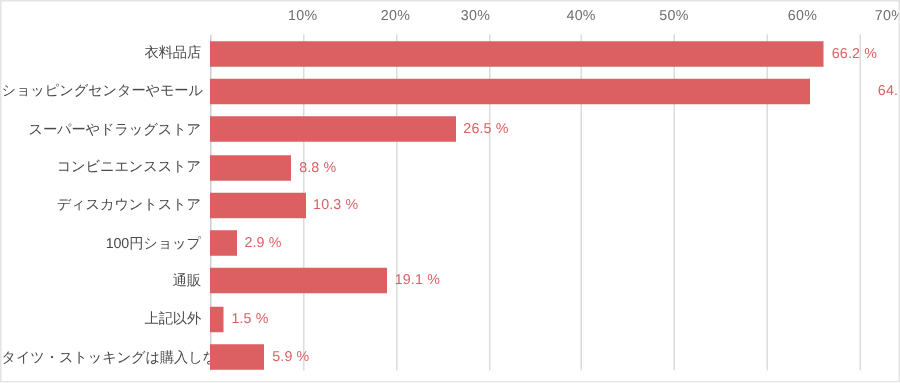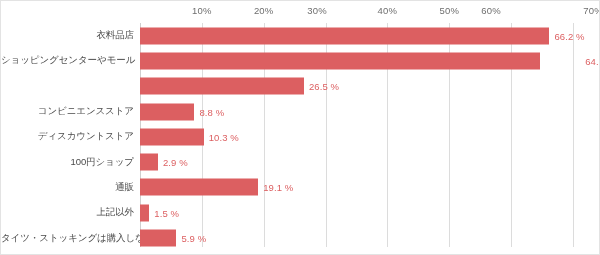--- a/index.html
+++ b/index.html
@@ -103,21 +103,21 @@
 <body>
 
 <div id="chart-root">
 
   <div class="axis-row">
       <div class="tick-label" style="left: 200.857px;">10%</div>
       <div class="tick-label" style="left: 262.714px;">20%</div>
       <div class="tick-label" style="left: 316px;">30%</div>
       <div class="tick-label" style="left: 386.429px;">40%</div>
       <div class="tick-label" style="left: 448.286px; text-align: right;">50%</div>
-      <div class="tick-label" style="left: 490px; text-align: center;">60%</div>
+      <div class="tick-label" style="left: 534px; text-align: center;">60%</div>
       <div class="tick-label" style="left: 592px;">70%</div>
     </div>
 
   <div class="plot">
       <div class="gridline baseline" style="left: 0px;"></div>
       <div class="gridline" style="left: 61.8571px;"></div>
       <div class="gridline" style="left: 123.714px;"></div>
       <div class="gridline" style="left: 185.571px;"></div>
       <div class="gridline" style="left: 247.429px;"></div>
       <div class="gridline" style="left: 309.286px;"></div>
@@ -130,20 +130,21 @@
         <div class="cat-label">衣料品店</div>
         <div class="bar" style="width: 409.494px; background: rgb(220, 95, 97);"></div>
         <div class="val-label" style="left: 553.494px; color: rgb(220, 95, 97);">66.2 %</div>
       </div>
       <div class="row" style="top: 47.3px;">
         <div class="cat-label">ショッピングセンターやモール</div>
         <div class="bar" style="width: 400.216px; background: rgb(220, 95, 97);"></div>
         <div class="val-label" style="left: 544.216px; color: rgb(220, 95, 97); margin-left: 40px;">64.7 %</div>
       </div>
       <div class="row" style="top: 72.6px;">
+        <div class="cat-label">スーパーやドラッグストア</div>
         <div class="bar" style="width: 163.921px; background: rgb(220, 95, 97);"></div>
         <div class="val-label" style="left: 307.921px; color: rgb(220, 95, 97);">26.5 %</div>
       </div>
       <div class="row" style="top: 97.9px;">
         <div class="cat-label">コンビニエンスストア</div>
         <div class="bar" style="width: 54.4343px; background: rgb(220, 95, 97);"></div>
         <div class="val-label" style="left: 198.434px; color: rgb(220, 95, 97);">8.8 %</div>
       </div>
       <div class="row" style="top: 123.2px;">
         <div class="cat-label">ディスカウントストア</div>

